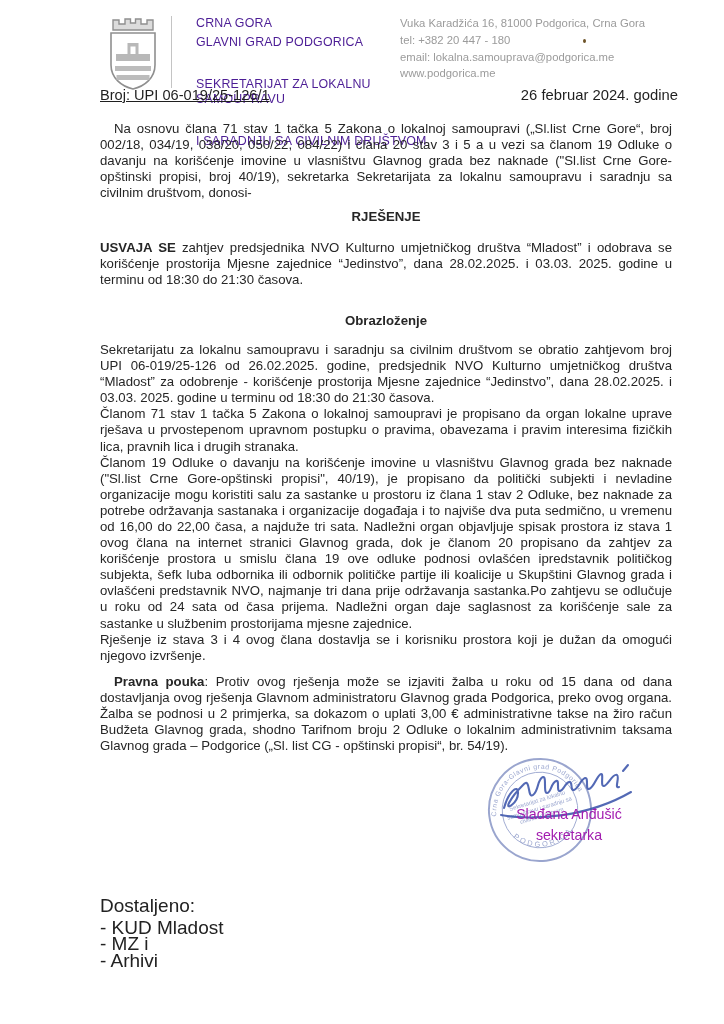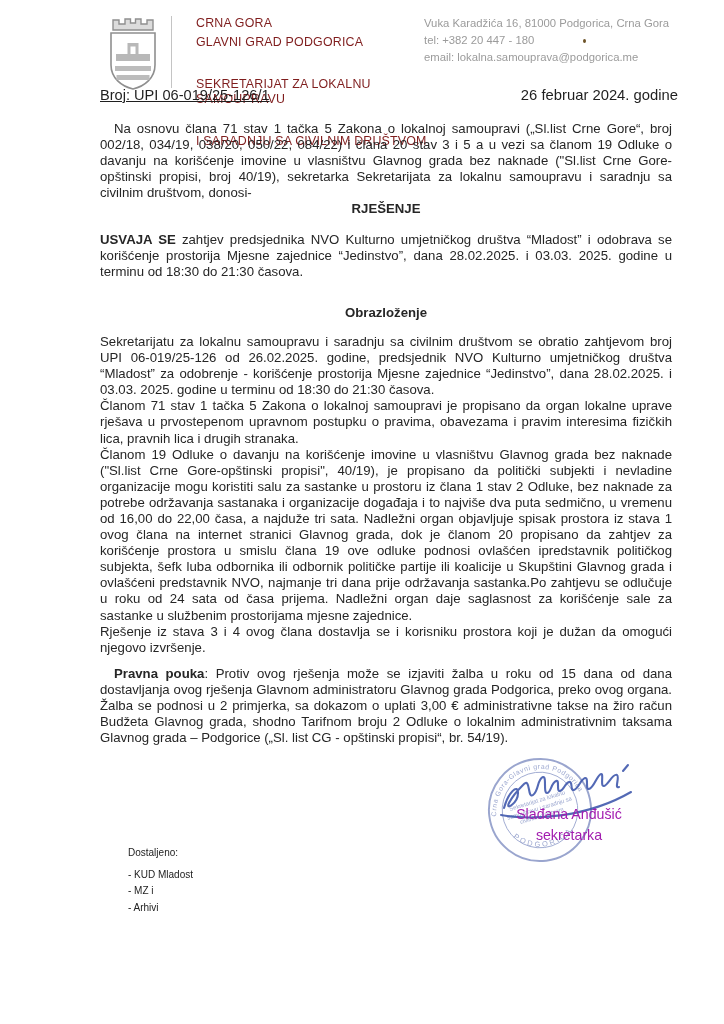--- a/index.html
+++ b/index.html
@@ -3,43 +3,43 @@
 <meta charset="utf-8">
 <style>
   html,body{margin:0;padding:0;background:#ffffff;}
   .page{
     position:relative;width:724px;height:1024px;background:#ffffff;overflow:hidden;
     font-family:"Liberation Sans","DejaVu Sans",sans-serif;color:#262626;
   }
   
   .coa{position:absolute;left:106px;top:14px;width:54px;height:78px;}
   .hdr-divider{position:absolute;left:171px;top:16px;width:1px;height:72px;background:#c4c4c4;}
-  .org{position:absolute;left:196px;top:16px;width:260px;color:#7f1d1d;font-size:12.4px;letter-spacing:.2px;}
+  .org{position:absolute;left:196px;top:16px;width:260px;color:#4c1d95;font-size:12.4px;letter-spacing:.2px;}
   .org .l1{margin-bottom:5px;}
   .org .l2{line-height:14.6px;margin-top:28px;}
-  .contact{position:absolute;left:424px;top:15px;width:280px;color:#9b9b9b;font-size:11.3px;line-height:16.8px;}
+  .contact{position:absolute;left:400px;top:15px;width:280px;color:#9b9b9b;font-size:11.3px;line-height:16.8px;}
   .case-number{position:absolute;left:100px;top:87px;font-size:14.6px;color:#1f1f1f;text-decoration:underline;}
   .doc-date{position:absolute;right:46px;top:87px;font-size:14.8px;color:#1f1f1f;}
   .artifact{position:absolute;left:583px;top:39px;width:3px;height:4px;background:#6d5327;border-radius:50%;}
   
   .doc-body{position:absolute;left:100px;top:121px;width:572px;font-size:13.2px;line-height:16.1px;text-align:justify;}
   .doc-body p{margin:0;}
   .doc-body p.indent{text-indent:14px;}
-  .center-title{text-align:center;font-weight:bold;margin-top:0;}
+  .center-title{text-align:center;font-weight:bold;margin-top:8px;}
   .center-title.t2{margin-top:25px;}
   .p-decision{margin-top:14px !important;}
   .p-first{margin-top:13px !important;}
   .p-legal{margin-top:10px !important;}
   
   .stamp-wrap{position:absolute;left:486px;top:756px;width:108px;height:108px;color:#6b7cb8;opacity:.68;transform:rotate(-7deg);z-index:1;}
   .sig-svg{position:absolute;left:492px;top:760px;width:150px;height:65px;z-index:2;opacity:.88;}
   .signer{position:absolute;left:503px;top:806px;width:132px;text-align:center;font-size:14.2px;color:#a21caf;z-index:3;}
   .signer .nm{margin-bottom:5px;}
   
-  .dist{position:absolute;left:100px;top:845px;font-size:10px;line-height:16.5px;color:#222;margin-left:28px;}
+  .dist{position:absolute;left:100px;top:898px;font-size:19px;line-height:16.5px;color:#222;}
   .dist .lbl{margin-bottom:5px;}
 </style>
 </head>
 <body>
 
 <div class="page">
 
   <div class="coa">
     <svg viewBox="0 0 54 78" width="54" height="78">
       <path d="M7 16 L7 6 L13 6 L13 10 L19 10 L19 5 L24.5 5 L24.5 9 L29.5 9 L29.5 5 L35 5 L35 10 L41 10 L41 6 L47 6 L47 16 Z" fill="#dcdcdc" stroke="#8f8f8f" stroke-width="1.4"></path>
@@ -57,20 +57,21 @@
     <div class="l1">CRNA GORA</div>
     <div class="l1">GLAVNI GRAD PODGORICA</div>
     <div class="l2">SEKRETARIJAT ZA LOKALNU SAMOUPRAVU</div>
     <div class="l2">I SARADNJU SA CIVILNIM DRUŠTVOM</div>
   </div>
 
   <div class="contact">
     <div>Vuka Karadžića 16, 81000 Podgorica, Crna Gora</div>
     <div>tel: +382 20 447 - 180</div>
     <div>email: lokalna.samouprava@podgorica.me</div>
+    <div>www.podgorica.me</div>
   </div>
 
   <div class="artifact"></div>
 
   <div class="case-number">Broj: UPI 06-019/25-126/1</div>
   <div class="doc-date">26 februar 2024. godine</div>
 
   <div class="doc-body">
     <p class="indent">Na osnovu člana 71 stav 1 tačka 5 Zakona o lokalnoj samoupravi („Sl.list Crne Gore“, broj 002/18, 034/19, 038/20, 050/22, 084/22) i člana  20 stav 3 i 5 a u vezi sa članom 19  Odluke o davanju na korišćenje imovine u vlasništvu Glavnog grada bez naknade ("Sl.list Crne Gore-opštinski propisi, broj 40/19), sekretarka Sekretarijata za lokalnu samoupravu i saradnju sa civilnim društvom, donosi-</p>
     <div class="center-title">RJEŠENJE</div>

